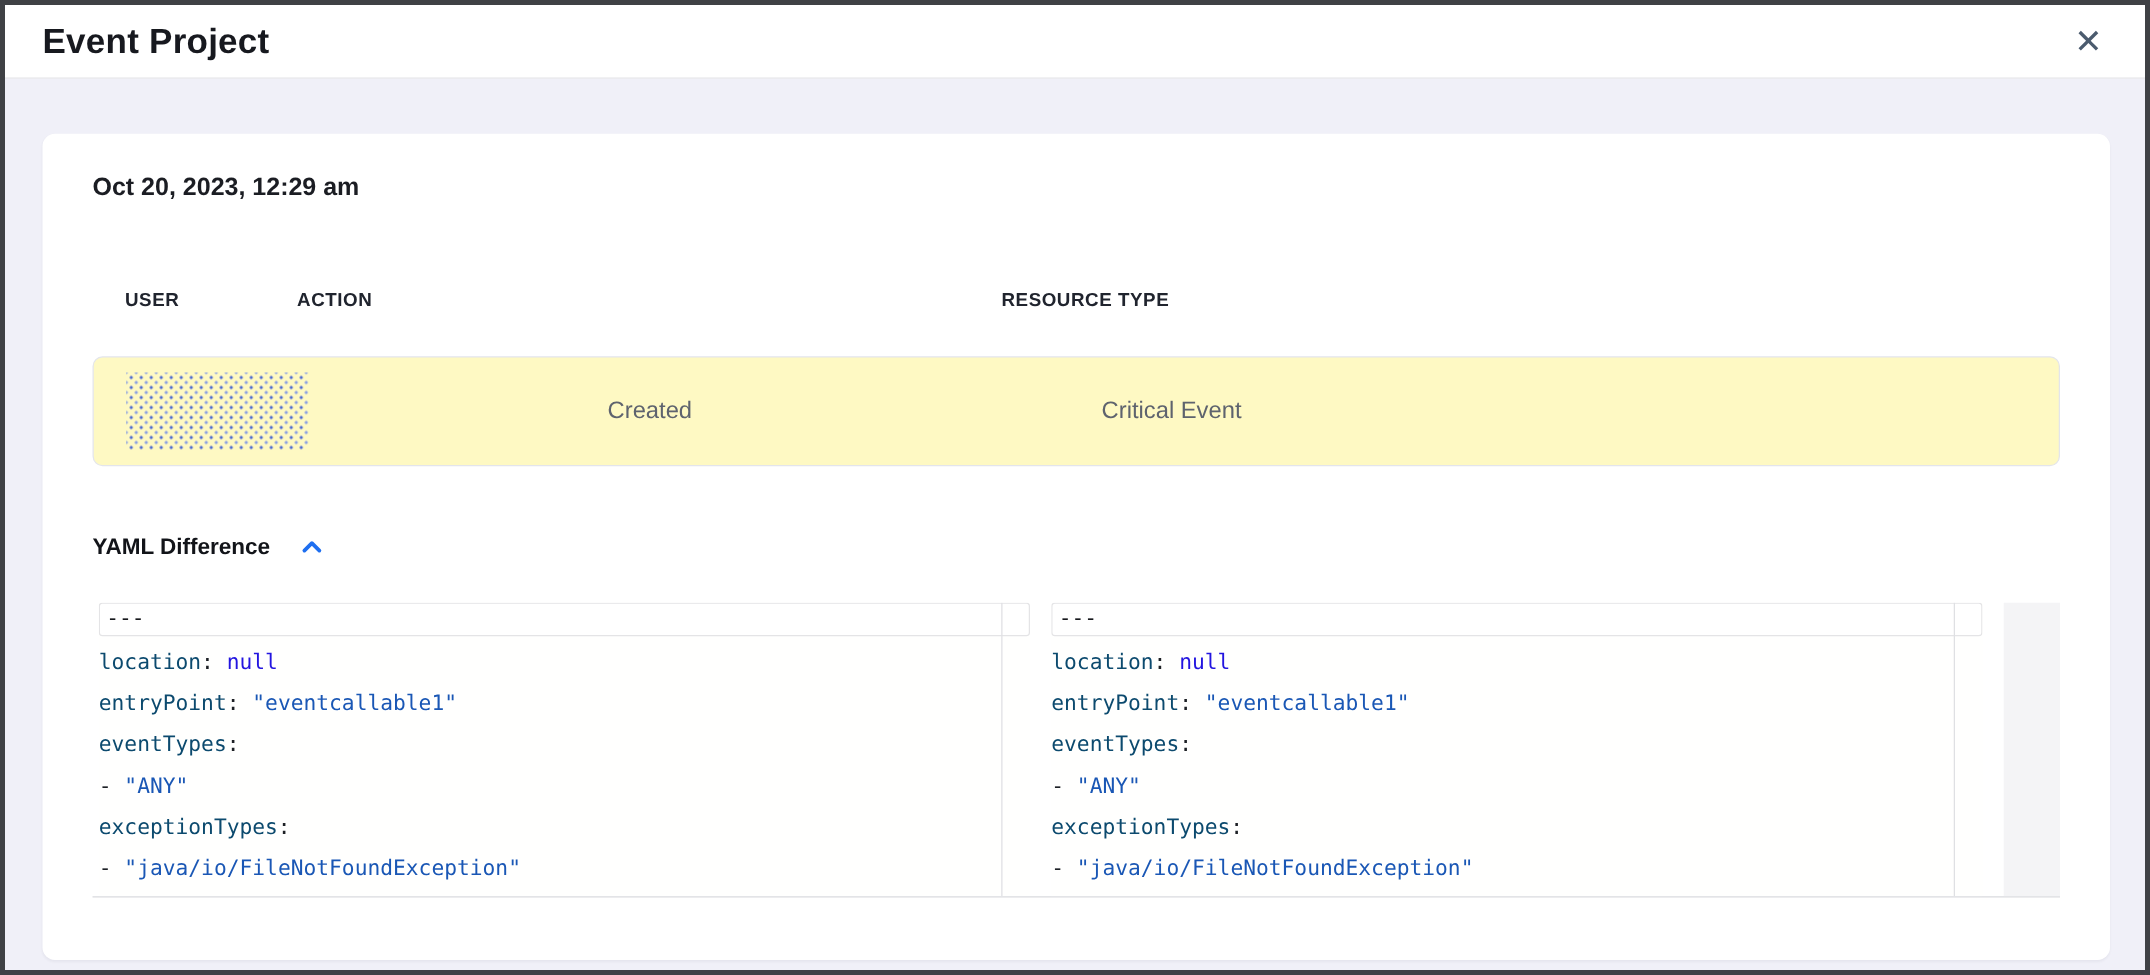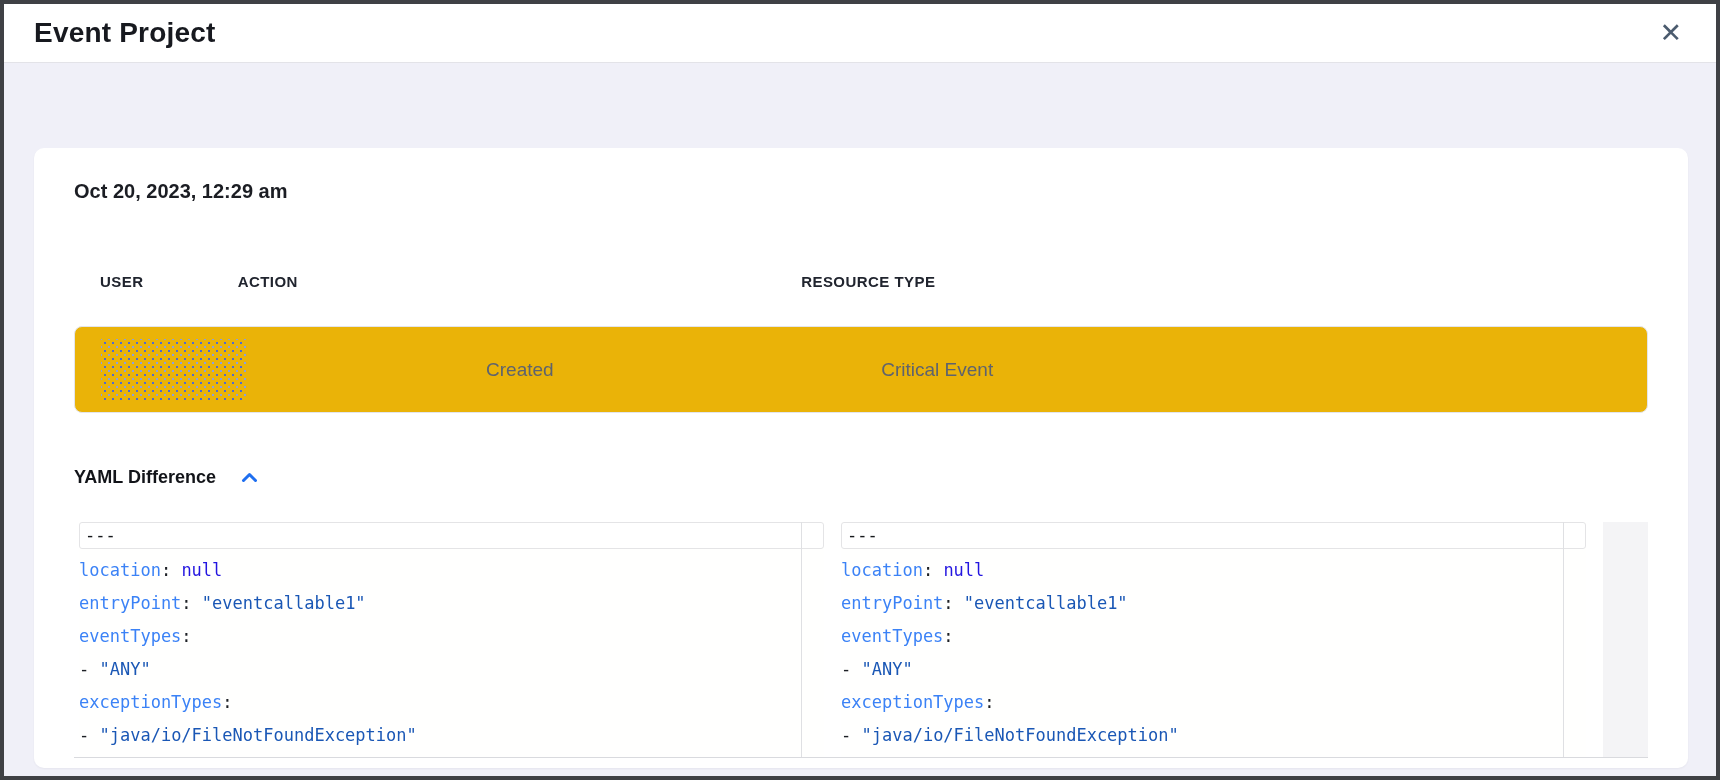--- a/index.html
+++ b/index.html
@@ -23,21 +23,20 @@
   .close-btn {
     background:none; border:none; cursor:pointer;
     font-size:27px; line-height:1; color:#4b5b6e; font-weight:400;
     padding:2px 4px;
   }
   
   .modal-body {
     flex:1; background:#f0f0f8;
     padding:44px 28px 8px 30px;
     overflow:hidden;
-    margin-top:41px;
   }
   .card {
     background:#ffffff;
     border-radius:10px;
     box-shadow:0 1px 2px rgba(30,30,60,.05);
     height:100%;
     padding:32px 40px 10px 40px;
     overflow:hidden;
     display:flex; flex-direction:column;
   }
@@ -47,21 +46,21 @@
   .tbl-grid { display:grid; grid-template-columns:10.4% 35.8% 17.3% 36.5%; align-items:center; }
   .tbl-head { margin-top:70px; }
   .tbl-head .col {
     font-size:15px; font-weight:700; color:#20242e; letter-spacing:.03em;
     text-align:left; white-space:nowrap;
   }
   .tbl-head .col.first { text-align:left; padding-left:26px; }
   .tbl-row {
     margin-top:36px; height:88px;
     border:1px solid #e3e5ec; border-radius:8px;
-    background:#eab308;
+    background:#fef9c3;
   }
   .tbl-row .cell { font-size:19px; color:#5e636e; text-align:center; white-space:nowrap; }
   .redacted-user {
     width:146px; height:62px; margin-left:26px;
     background-image:
       radial-gradient(#4f6bd0 1px, transparent 1.5px),
       radial-gradient(#8aa0e2 1px, transparent 1.5px);
     background-size:8px 8px, 8px 8px;
     background-position:0 0, 4px 4px;
   }
@@ -94,21 +93,21 @@
     width:1px; background:#dfe0e3; z-index:3;
   }
   .code-line { line-height:33px; white-space:pre; color:#1d2025; }
   .code-line.first-line {
     height:27px; line-height:25px;
     border:1px solid #e4e4e6; border-radius:3px;
     background:#fff;
     padding-left:5px;
     margin-bottom:5px;
   }
-  .tok-key  { color:#3b82f6; }
+  .tok-key  { color:#0c4a6e; }
   .tok-str  { color:#1a57b5; }
   .tok-atom { color:#2315e0; }
   .tok-punc { color:#1d2025; }
   .tok-doc  { color:#16181c; }
   .right-strip {
     width:48px; flex:none; height:100%;
     background:#f4f4f6;
   }
 </style>
 </head>

